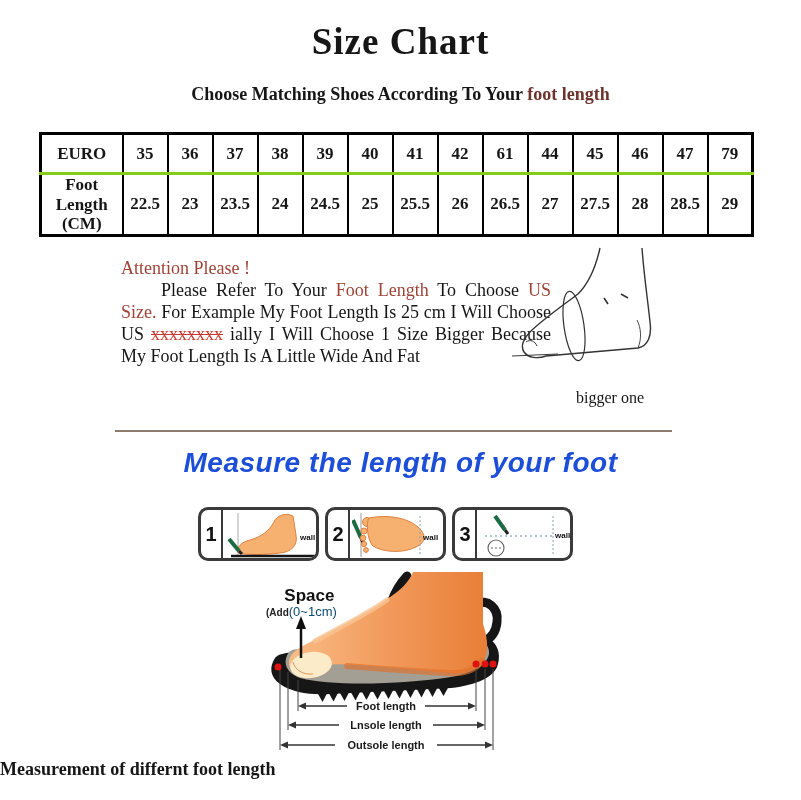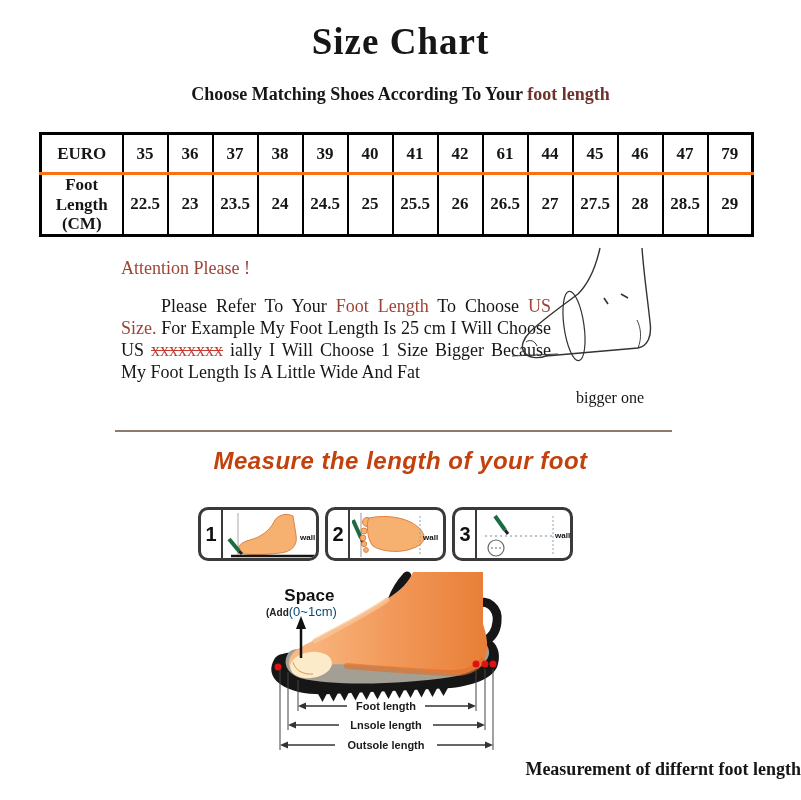--- a/index.html
+++ b/index.html
@@ -20,40 +20,40 @@
 
   table.size-table {
     position:absolute; left:39px; top:132px;
     border-collapse:collapse; border:3px solid #000; table-layout:fixed;
   }
   table.size-table td {
     border:2px solid #000; text-align:center; vertical-align:middle;
     font-weight:bold; font-size:17px; width:45px; padding:0 1px;
   }
   table.size-table td.rowhead { width:82px; line-height:1.15; }
-  table.size-table tr.r1 td { height:40px; border-bottom:3px solid #f97316;margin-left:36px; }
+  table.size-table tr.r1 td { height:40px; border-bottom:3px solid #84cc16;margin-left:36px; }
   table.size-table tr.r2 td { height:59px; }
 
   .attention { position:absolute; left:121px; top:257px; width:430px; font-size:18px; line-height:22px; }
-  .attention .att-heading { color:#9e4437; margin-bottom:16px; }
+  .attention .att-heading { color:#9e4437; margin-bottom:0px; }
   .attention p { text-align:justify; text-indent:40px; }
   .attention .brown { color:#9e4437; }
   .attention .redx { color:#c63b30; text-decoration:line-through; }
 
   .foot-sketch { position:absolute; left:512px; top:246px; }
   .choose-note {
     position:absolute; left:545px; top:388px; width:130px;
     text-align:center; font-size:16px; line-height:20px;
   }
   .divider { position:absolute; left:115px; top:430px; width:557px; height:2px; background:#8d7b6e; }
 
   .measure-heading {
     position:absolute; top:447px; left:0; width:100%; text-align:center;
     font-family:"Liberation Sans", sans-serif; font-weight:bold; font-style:italic;
-    font-size:24px; color:#c2410c; letter-spacing:0.5px;
+    font-size:28px; color:#1d4ed8; letter-spacing:0.5px;
   }
 
   .steps { position:absolute; left:198px; top:507px; display:flex; gap:6px; }
   .step {
     position:relative; width:121px; height:54px; background:#fff;
     border:3px solid #3a3a3a; border-radius:10px; overflow:hidden;
   }
   .step-num {
     position:absolute; left:0; top:0; width:22px; height:100%;
     border-right:2px solid #3a3a3a; display:flex; align-items:center; justify-content:center;
@@ -64,21 +64,21 @@
 
   .big-diagram { position:absolute; left:255px; top:566px; }
   .space-label { position:absolute; left:266px; top:588px; font-family:"Liberation Sans", sans-serif; line-height:15px; }
   .space-label .l1 { font-weight:bold; font-size:17px; color:#111; padding-left:16px;text-align:center; }
   .space-label .l2 .add { font-size:10px; font-weight:bold; color:#222; }
   .space-label .l2 .range { font-size:13px; font-weight:normal; color:#0c4a6e; }
   .meas-text { font-family:"Liberation Sans", sans-serif; font-weight:bold; font-size:11px; fill:#1a1a1a; }
 
   .bottom-caption {
     position:absolute; top:759px; left:0; width:100%;
-    text-align:right; font-weight:bold; font-size:18px;
+    text-align:left; font-weight:bold; font-size:18px;
   }
 </style>
 </head>
 <body>
 
 <div class="page">
 
   <div class="title">Size Chart</div>
 
   <div class="subtitle">

